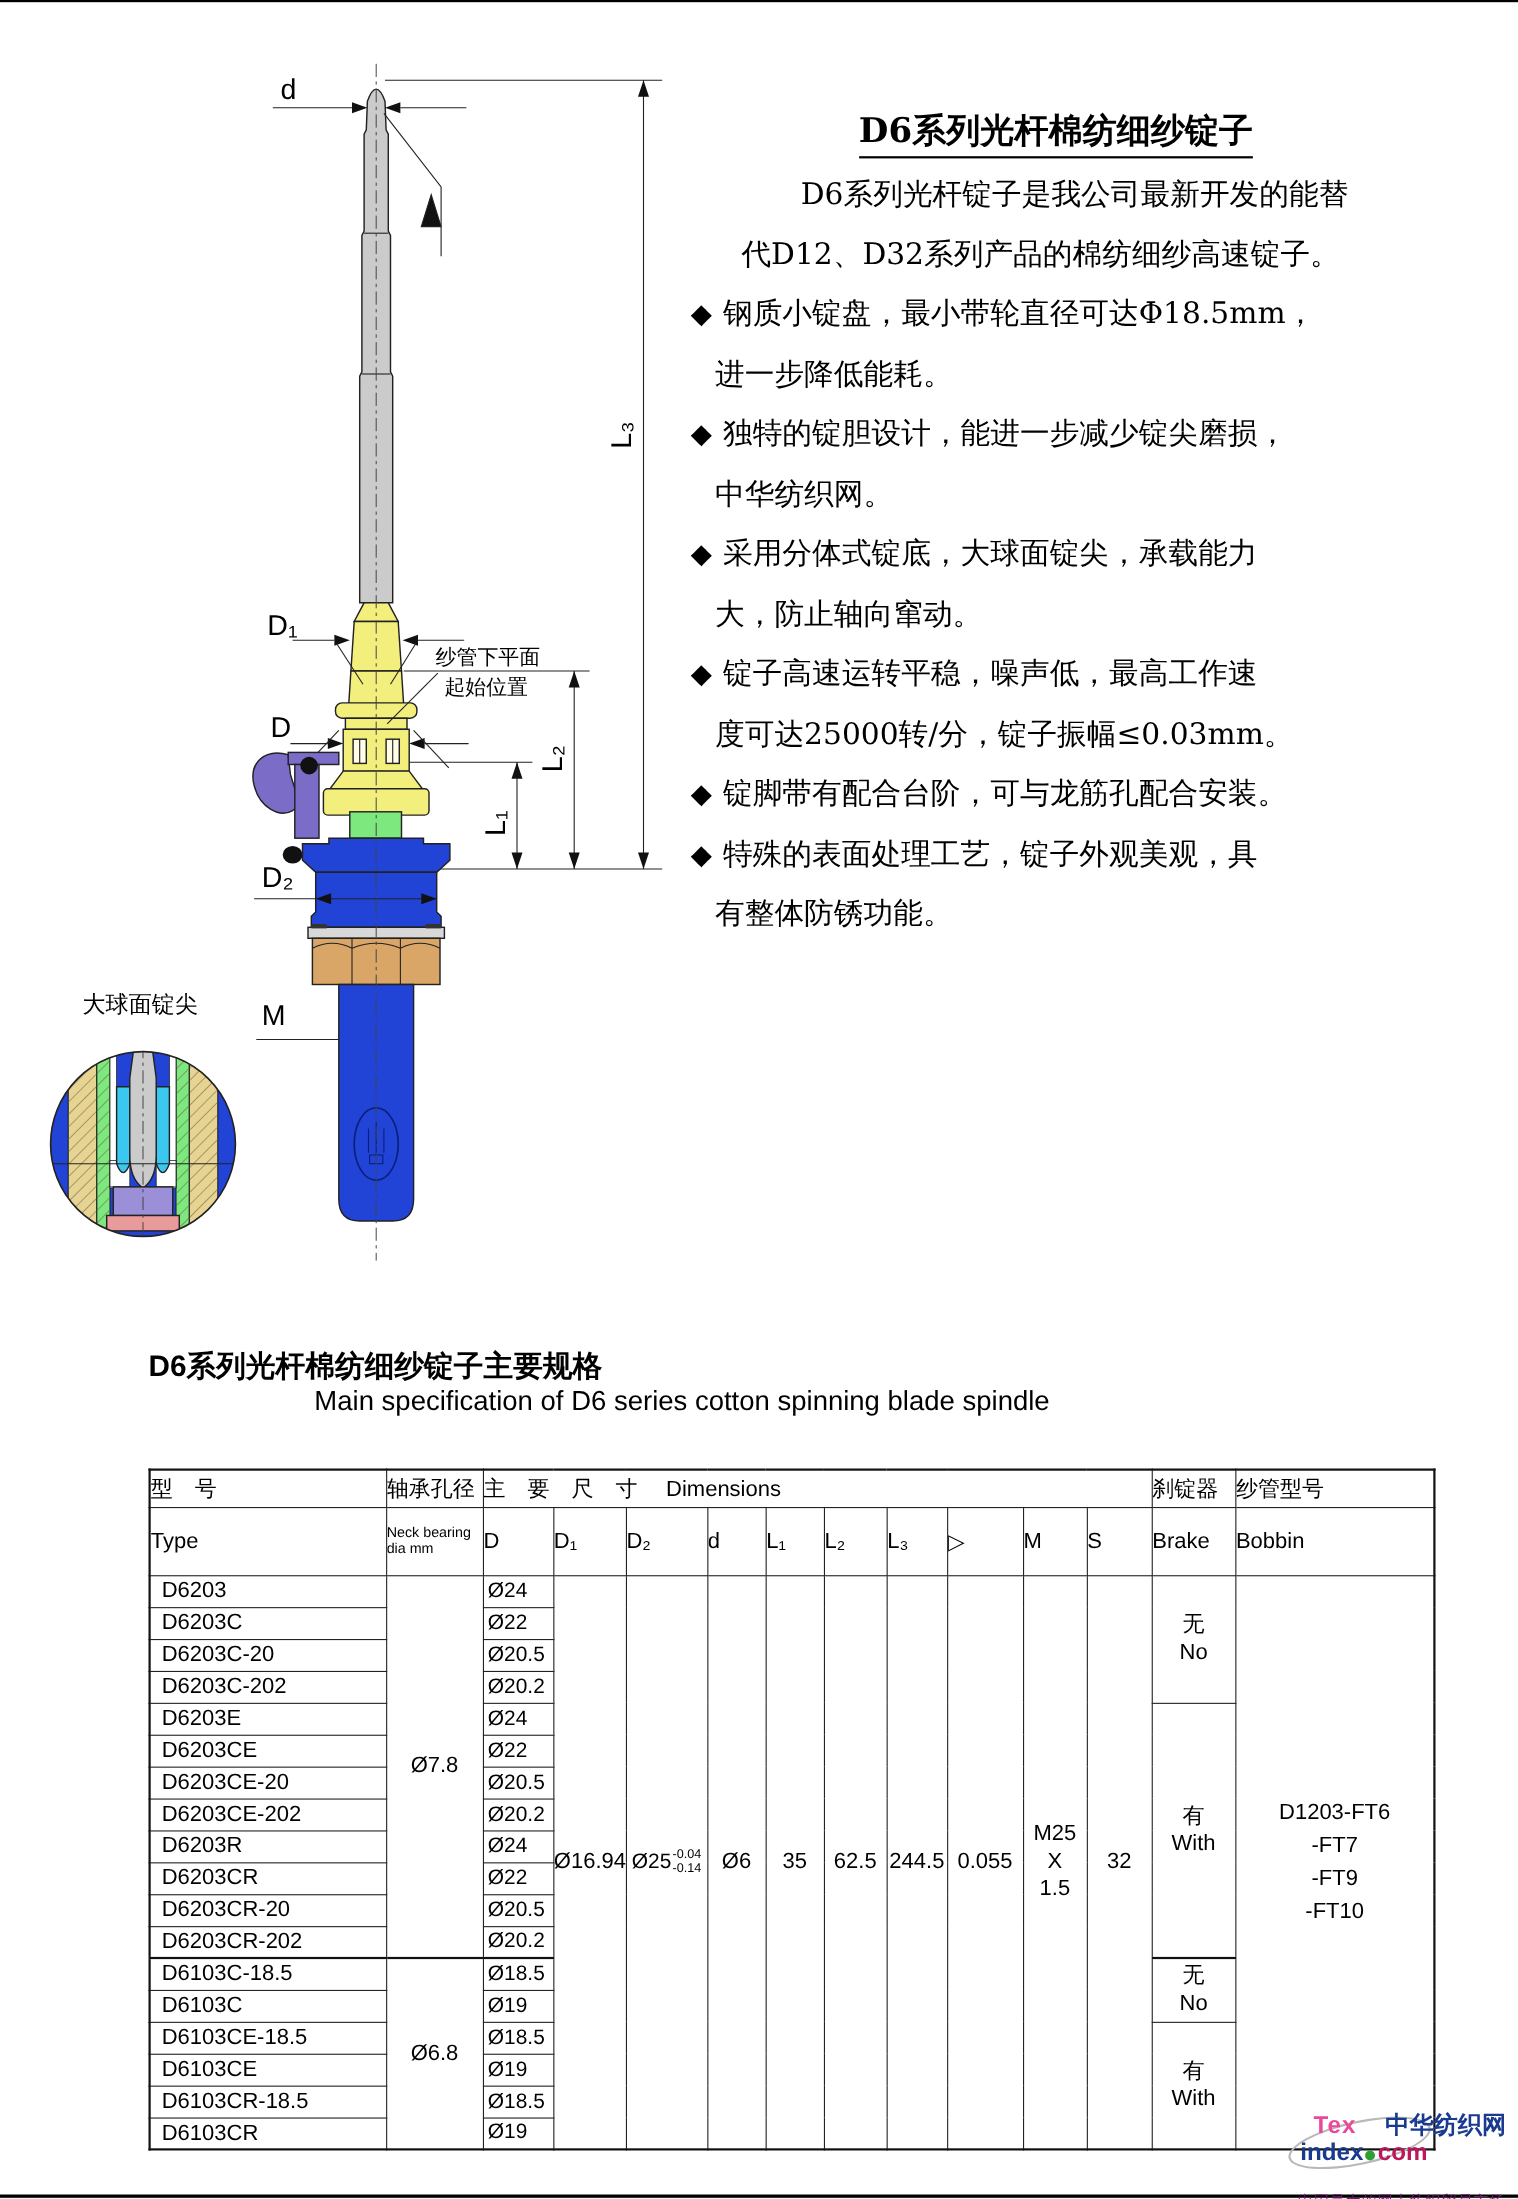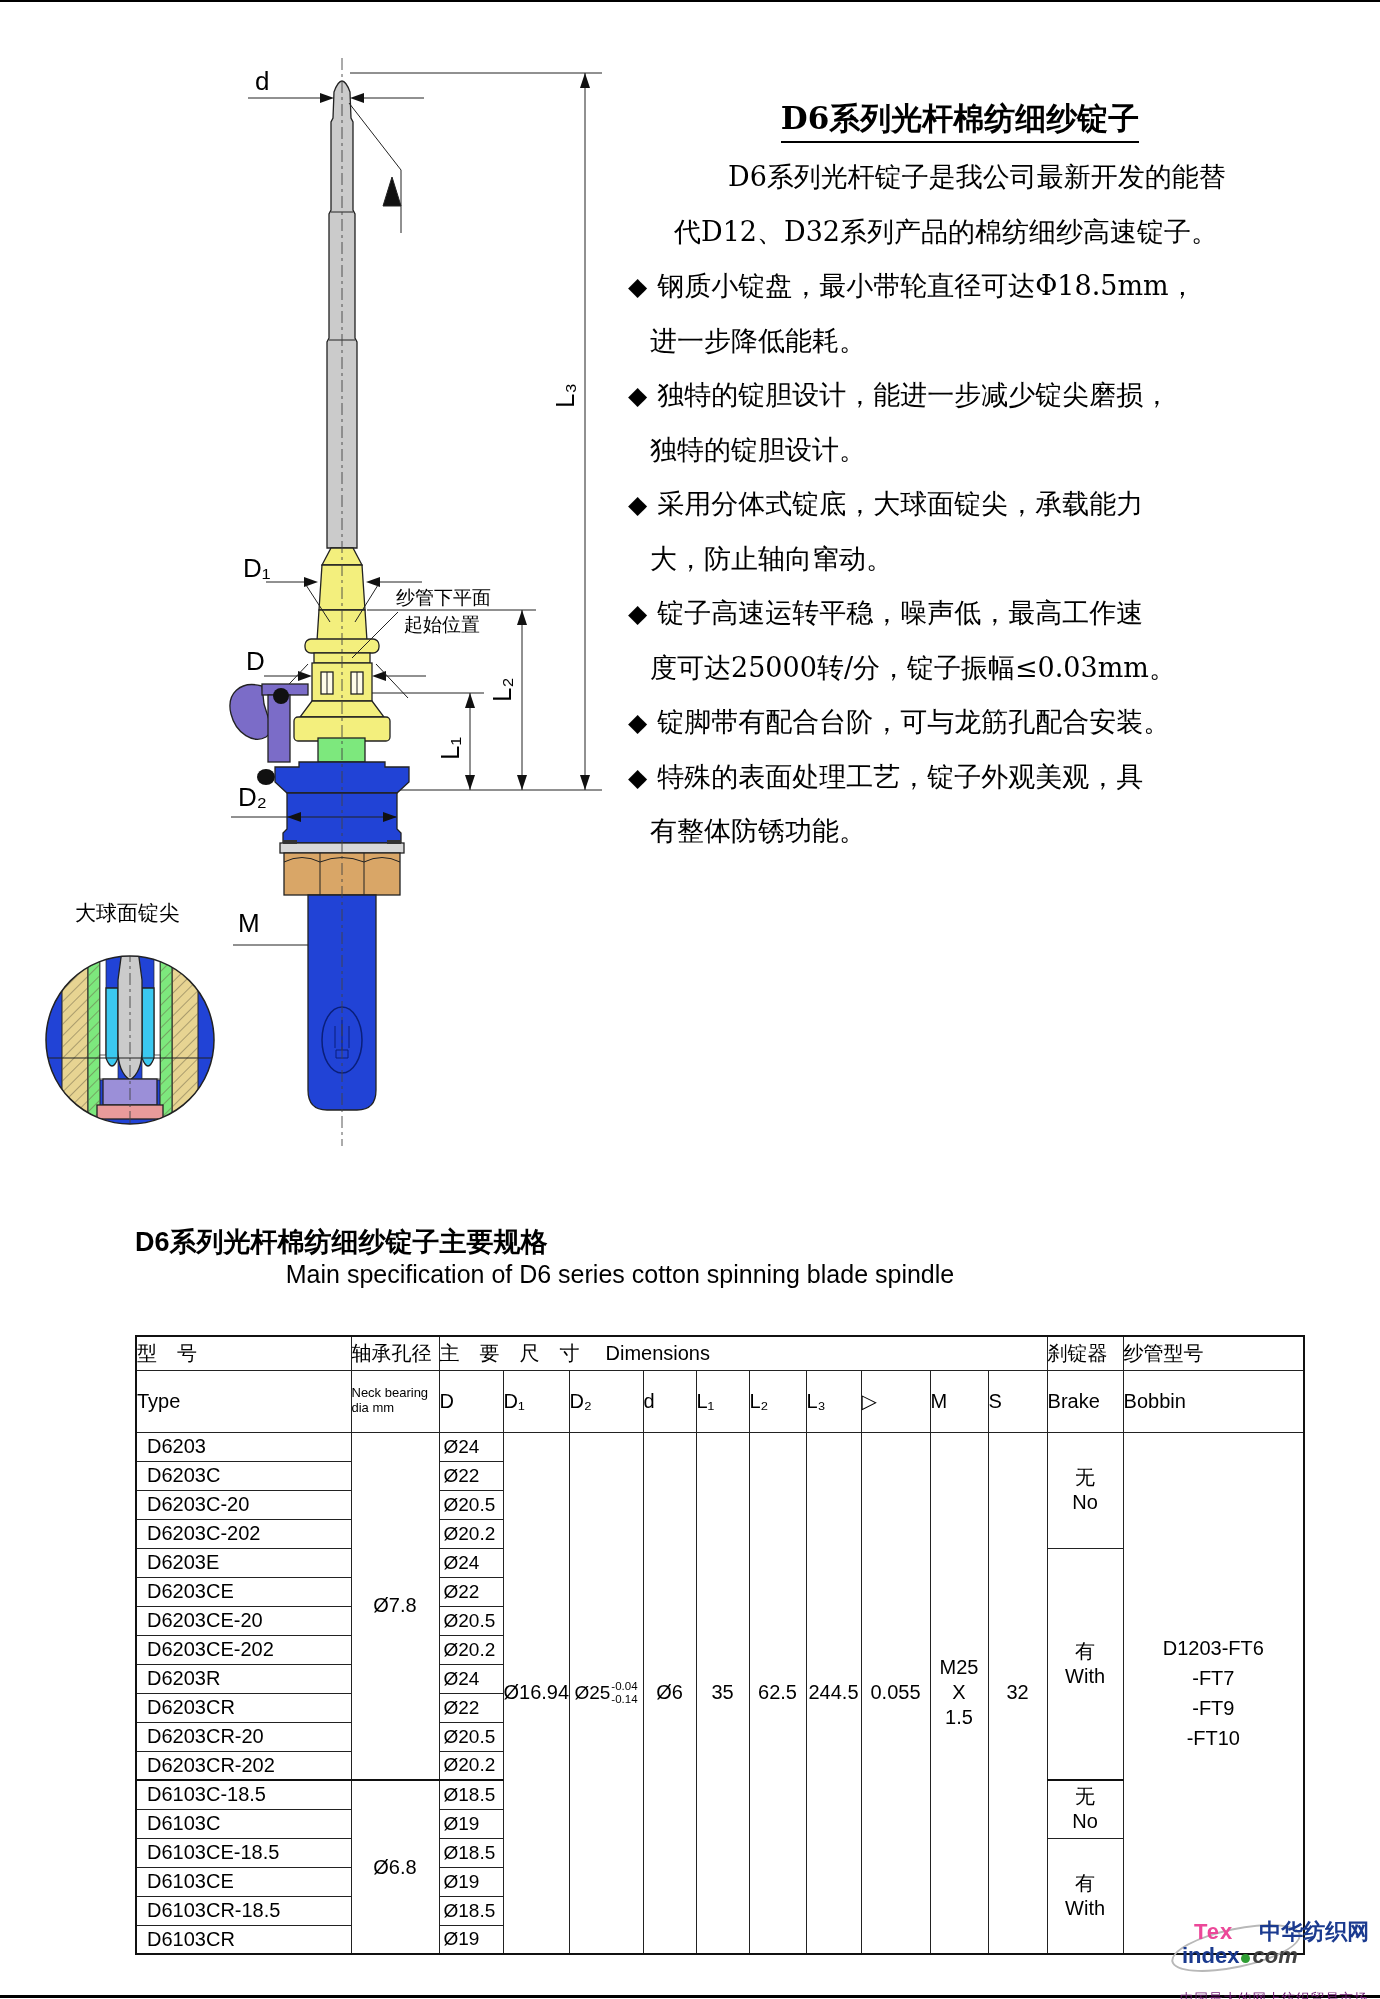--- a/index.html
+++ b/index.html
@@ -229,21 +229,21 @@
   <div class="doc-title"><span>D6系列光杆棉纺细纱锭子</span></div>
 
   <div class="textcol">
     <div class="tline p1">D6系列光杆锭子是我公司最新开发的能替</div>
     <div class="tline p2">代D12、D32系列产品的棉纺细纱高速锭子。</div>
 
     <div class="tline"><span class="bm">◆</span><span>钢质小锭盘，最小带轮直径可达Φ18.5mm，</span></div>
     <div class="tline cont">进一步降低能耗。</div>
 
     <div class="tline"><span class="bm">◆</span><span>独特的锭胆设计，能进一步减少锭尖磨损，</span></div>
-    <div class="tline cont">独特的锭胆设计。</div>
+    <div class="tline cont">中华纺织网。</div>
 
     <div class="tline"><span class="bm">◆</span><span>采用分体式锭底，大球面锭尖，承载能力</span></div>
     <div class="tline cont">大，防止轴向窜动。</div>
 
     <div class="tline"><span class="bm">◆</span><span>锭子高速运转平稳，噪声低，最高工作速</span></div>
     <div class="tline cont">度可达25000转/分，锭子振幅≤0.03mm。</div>
 
     <div class="tline"><span class="bm">◆</span><span>锭脚带有配合台阶，可与龙筋孔配合安装。</span></div>
 
     <div class="tline"><span class="bm">◆</span><span>特殊的表面处理工艺，锭子外观美观，具</span></div>
@@ -403,17 +403,17 @@
         </tr>
       </tbody>
   </table>
 
   <div class="logo">
     <div class="logo-ellipse"></div>
     <div class="logo-line1">
       <span class="logo-tex" style="color: #ec4899;">Tex</span><span class="logo-cn" style="color: rgb(26, 58, 143);">中华纺织网</span>
     </div>
     <div class="logo-line2">
-      <span class="logo-index" style="color: rgb(26, 58, 143);">index</span><span class="logo-dot" style="background: rgb(47, 158, 51);"></span><span class="logo-com" style="color: #404040; font-style: italic;">com</span>
+      <span class="logo-index" style="color: rgb(26, 58, 143);">index</span><span class="logo-dot" style="background: rgb(47, 158, 51);"></span><span class="logo-com" style="color: #be185d;">com</span>
     </div>
     <div class="logo-tagline">中国最大的网上纺织贸易市场</div>
   </div>
 </div>
 
 </body></html>

